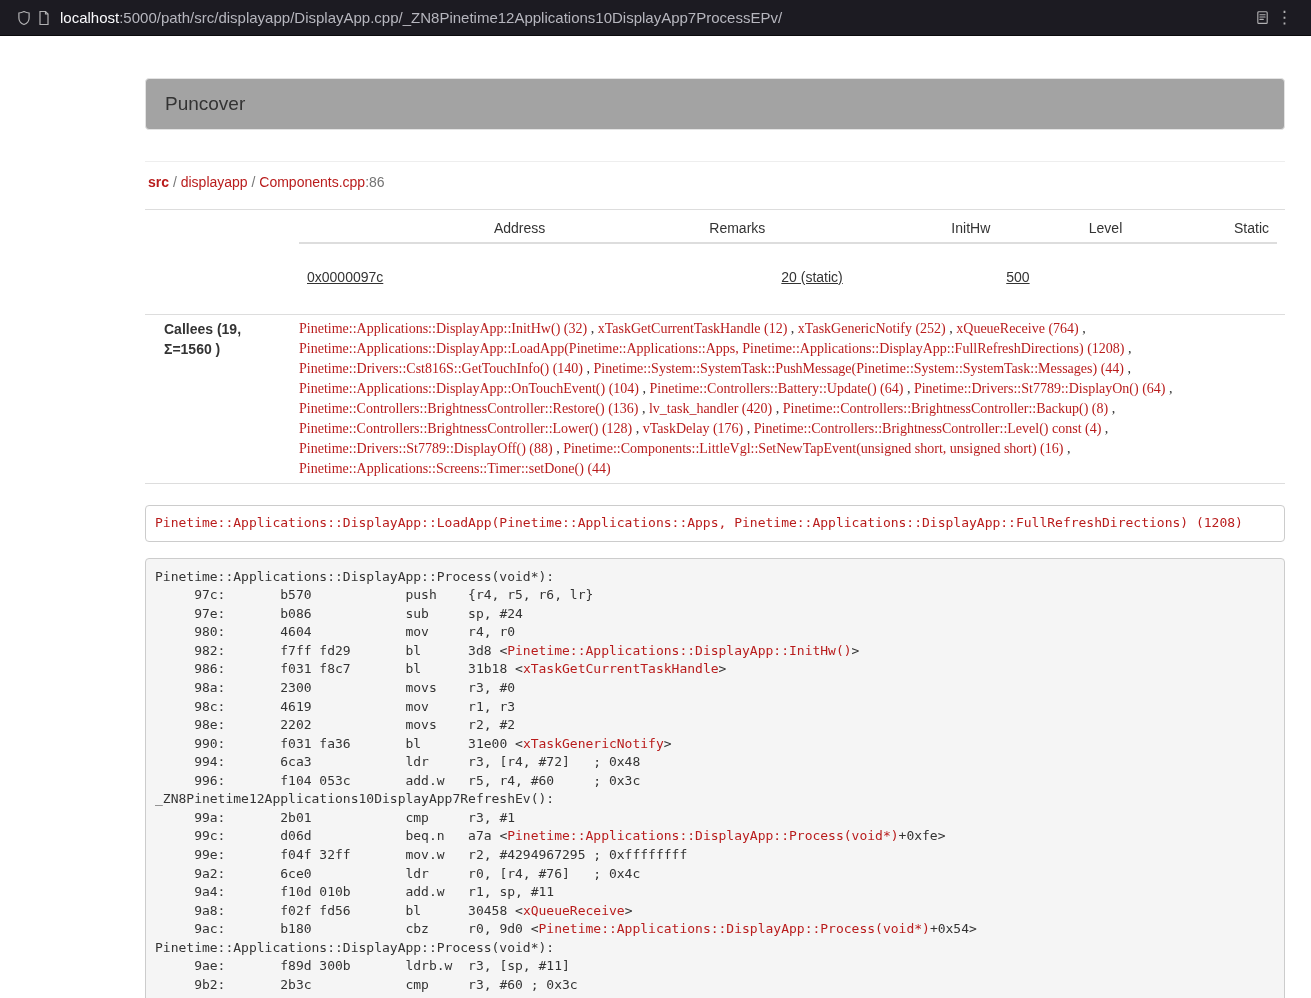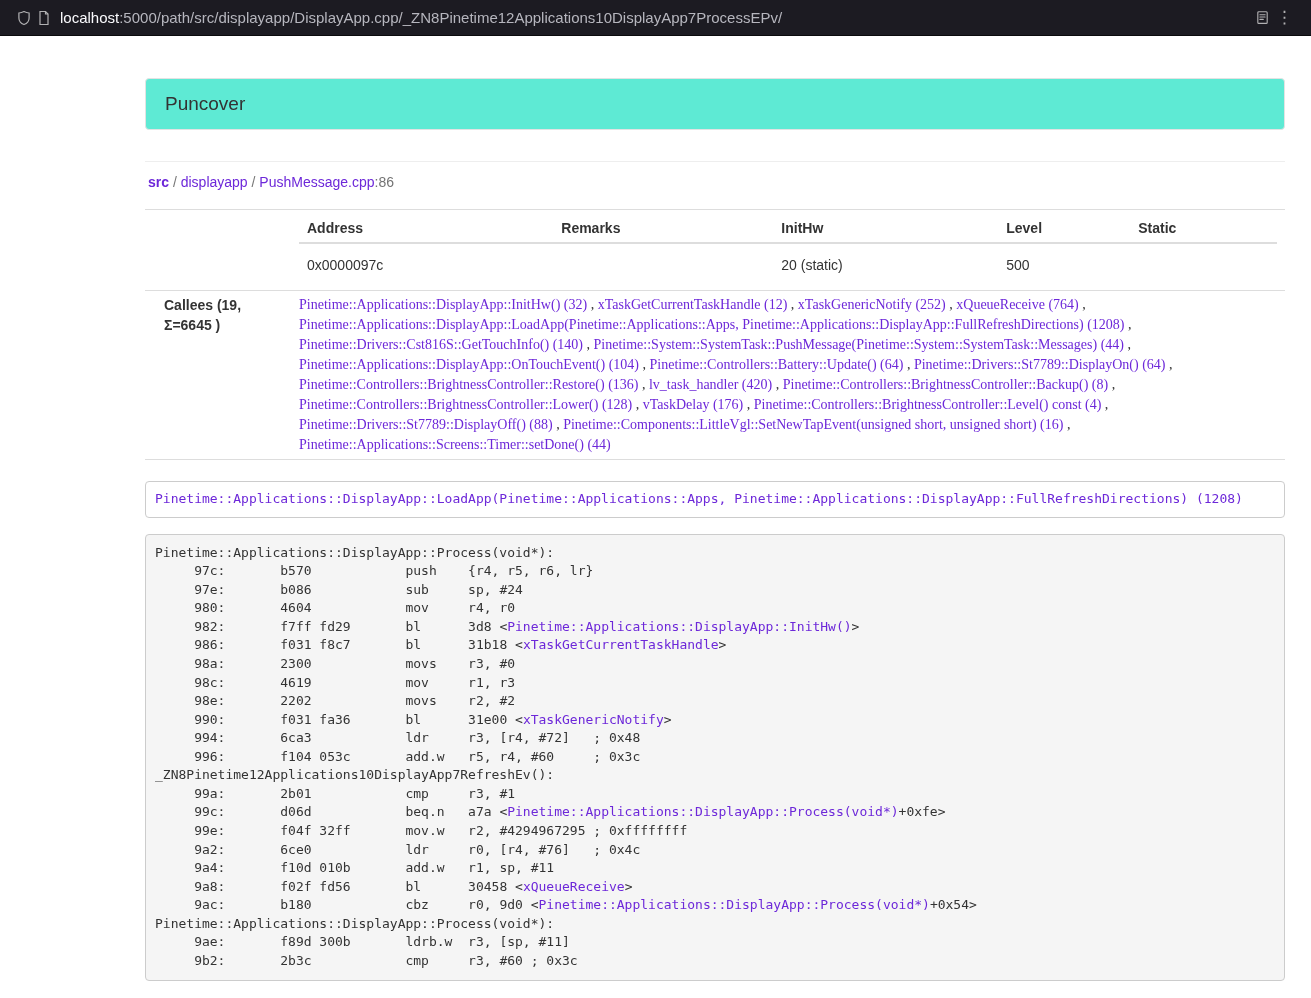--- a/index.html
+++ b/index.html
@@ -13,47 +13,47 @@
   }
   .tb-icon { display:inline-flex; align-items:center; justify-content:center; width:20px; height:20px; }
   .tb-icon svg { display:block; }
   .url { font-size:15px; color:#b6b6be; white-space:nowrap; overflow:hidden; flex:1; margin-left:6px; }
   .url .host { color:#fbfbfe; }
   .tb-dots { color:#b1b1b3; font-size:17px; line-height:1; padding:0 4px; }
 
   
   .container { width:1140px; margin-left:145px; font-size:14px; }
   .well {
-    margin:42px 0 20px; padding:13px 19px; background:#5eead4;
+    margin:42px 0 20px; padding:13px 19px; background:#a3a3a3;
     border:1px solid #e3e3e3; border-radius:4px; font-size:19px; line-height:24px; color:#333;
   }
   hr.rule { border:0; border-top:1px solid #eee; margin:31px 0 10px; }
-  a { color:#6d28d9; text-decoration:none; }
+  a { color:#b91c1c; text-decoration:none; }
   .breadcrumb { margin:0 0 17px; padding-left:3px; line-height:20px; }
   .breadcrumb .crumb-sep { color:#777; }
   .breadcrumb .crumb-first { font-weight:bold; }
   .breadcrumb .crumb-suffix { color:#737373; }
 
   
   table.main { width:100%; border-collapse:collapse; margin-bottom:21px; border-bottom:1px solid #ddd; }
   table.main > tbody > tr > th,
   table.main > tbody > tr > td {
     border-top:1px solid #ddd; padding:4px 8px; vertical-align:top;
     line-height:20px; text-align:left; font-weight:normal;
   }
   table.main th.lbl { width:146px; font-weight:bold; padding-left:19px; }
   .sym-line { display:flex; align-items:center; gap:6px; }
   .sym-icon { display:inline-flex; width:12px; height:14px; }
 
   table.inner { width:100%; border-collapse:collapse; }
   table.inner th {
-    text-align:left; font-weight:bold; padding:4px 8px; line-height:20px;
+    text-align:right; font-weight:normal; padding:4px 8px; line-height:20px;
     border-bottom:2px solid #ddd;
   }
-  table.inner td { padding:11px 8px; line-height:20px; }
+  table.inner td { padding:23px 8px; line-height:20px;text-decoration:underline; }
   .w1{width:26%} .w2{width:22.5%} .w3{width:23%} .w4{width:13.5%} .w5{width:15%}
 
   td.callees { line-height:20px;font-family:Liberation Serif, serif; }
 
   
   .highlight-box {
     border:1px solid #ccc; border-radius:4px; background:#fff;
     padding:8px 9px; margin:0 0 16px;
     font:13px/1.42857 "DejaVu Sans Mono","Liberation Mono",monospace;
     white-space:pre;
@@ -91,21 +91,21 @@
 </div>
 
 <div class="container">
 
   <div class="well">
     <span>Puncover</span>
   </div>
 
   <hr class="rule">
 
-  <div class="breadcrumb"><a href="#" class="crumb-first">src</a><span class="crumb-sep"> / </span><a href="#">displayapp</a><span class="crumb-sep"> / </span><a href="#">PushMessage.cpp</a><span class="crumb-suffix">:86</span></div>
+  <div class="breadcrumb"><a href="#" class="crumb-first">src</a><span class="crumb-sep"> / </span><a href="#">displayapp</a><span class="crumb-sep"> / </span><a href="#">Components.cpp</a><span class="crumb-suffix">:86</span></div>
 
   <table class="main">
     <tbody>
       <tr>
         <th class="lbl"></th>
         <td>
           <table class="inner">
             <thead>
               <tr>
                 <th class="w1">Address</th>
@@ -121,21 +121,21 @@
                 <td></td>
                 <td>20 (static)</td>
                 <td>500</td>
                 <td></td>
               </tr>
             </tbody>
           </table>
         </td>
       </tr>
       <tr>
-        <th class="lbl">Callees (19, Σ=6645 )</th>
+        <th class="lbl">Callees (19, Σ=1560 )</th>
         <td class="callees"><a href="#">Pinetime::Applications::DisplayApp::InitHw() (32)</a> , <a href="#">xTaskGetCurrentTaskHandle (12)</a> , <a href="#">xTaskGenericNotify (252)</a> , <a href="#">xQueueReceive (764)</a> , <a href="#">Pinetime::Applications::DisplayApp::LoadApp(Pinetime::Applications::Apps, Pinetime::Applications::DisplayApp::FullRefreshDirections) (1208)</a> , <a href="#">Pinetime::Drivers::Cst816S::GetTouchInfo() (140)</a> , <a href="#">Pinetime::System::SystemTask::PushMessage(Pinetime::System::SystemTask::Messages) (44)</a> , <a href="#">Pinetime::Applications::DisplayApp::OnTouchEvent() (104)</a> , <a href="#">Pinetime::Controllers::Battery::Update() (64)</a> , <a href="#">Pinetime::Drivers::St7789::DisplayOn() (64)</a> , <a href="#">Pinetime::Controllers::BrightnessController::Restore() (136)</a> , <a href="#">lv_task_handler (420)</a> , <a href="#">Pinetime::Controllers::BrightnessController::Backup() (8)</a> , <a href="#">Pinetime::Controllers::BrightnessController::Lower() (128)</a> , <a href="#">vTaskDelay (176)</a> , <a href="#">Pinetime::Controllers::BrightnessController::Level() const (4)</a> , <a href="#">Pinetime::Drivers::St7789::DisplayOff() (88)</a> , <a href="#">Pinetime::Components::LittleVgl::SetNewTapEvent(unsigned short, unsigned short) (16)</a> , <a href="#">Pinetime::Applications::Screens::Timer::setDone() (44)</a></td>
       </tr>
     </tbody>
   </table>
 
   <div class="highlight-box"><a href="#">Pinetime::Applications::DisplayApp::LoadApp(Pinetime::Applications::Apps, Pinetime::Applications::DisplayApp::FullRefreshDirections) (1208)</a></div>
 
   <pre class="code">Pinetime::Applications::DisplayApp::Process(void*):
      97c:	b570      	push	{r4, r5, r6, lr}
      97e:	b086      	sub	sp, #24

